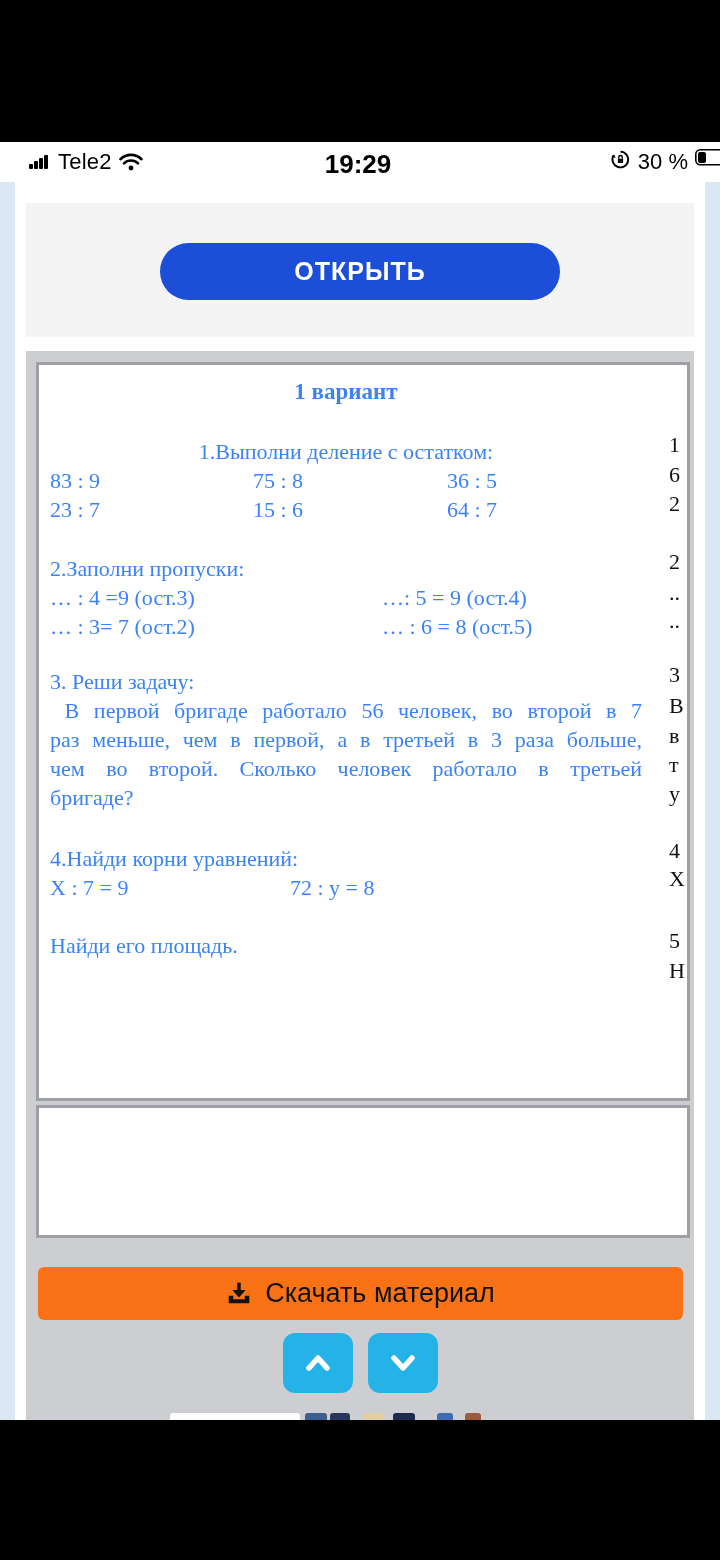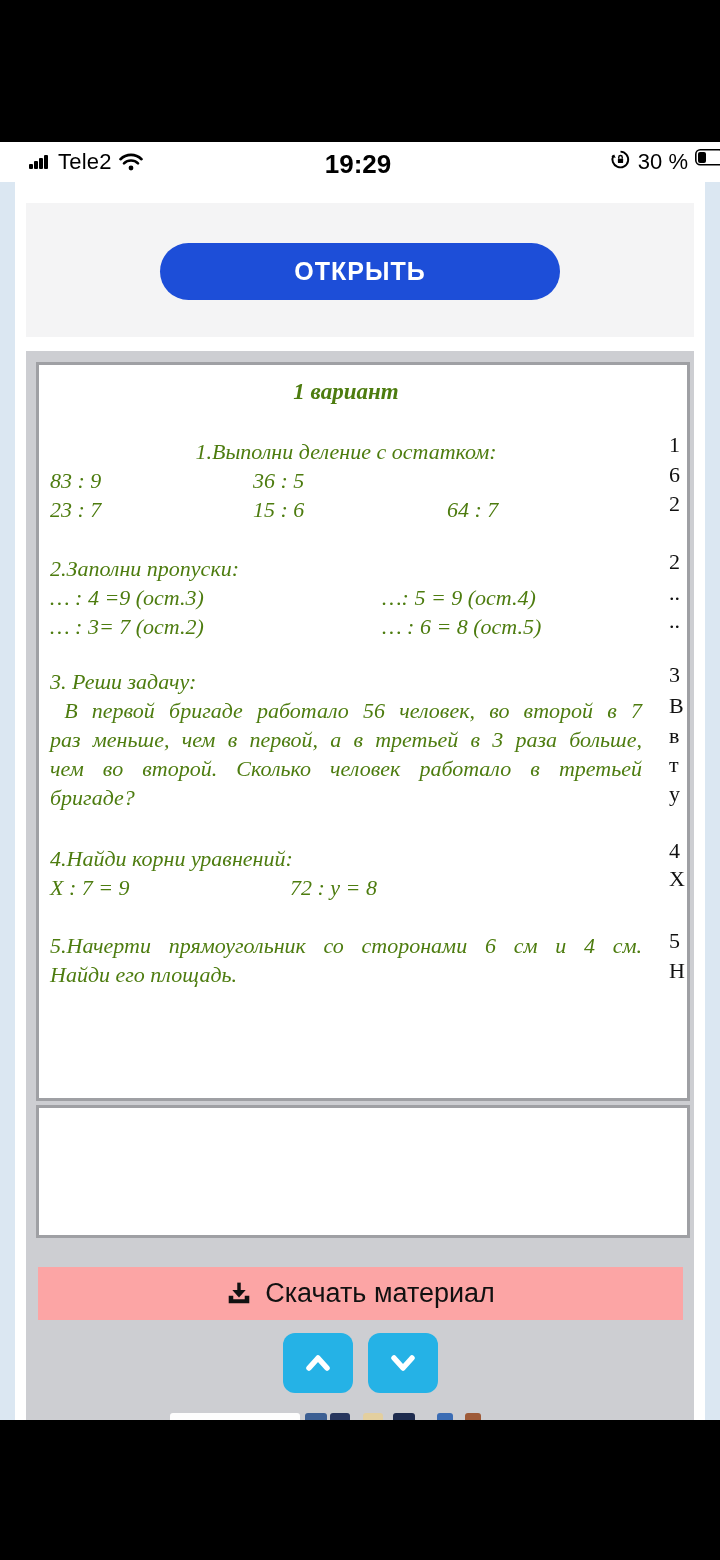--- a/index.html
+++ b/index.html
@@ -31,33 +31,33 @@
     background:#1d4ed8;display:flex;align-items:center;justify-content:center;cursor:pointer;}
   .open-pill span{color:#fff;font-size:25px;font-weight:700;letter-spacing:1px;}
 
   .viewer{position:absolute;left:0;top:169px;width:668px;height:1061px;background:#cdced2;}
 
   .page{position:absolute;left:10px;background:#fff;border:3px solid #9fa0a4;overflow:hidden;}
   .page1{top:11px;width:648px;height:733px;}
   .page2{top:754px;width:648px;height:127px;}
 
   .doc{position:absolute;left:11px;top:0;width:592px;
-    font-family:"Liberation Serif",serif;font-size:22px;color:#4d7c0f;line-height:29px;font-style:italic;}
+    font-family:"Liberation Serif",serif;font-size:22px;color:#3b82f6;line-height:29px;}
   .doc-title{margin-top:12px;text-align:center;font-weight:700;font-size:23px;}
   .mt31{margin-top:31px;text-align:center;} .mt30{margin-top:30px;} .mt26{margin-top:26px;}
   .mt32{margin-top:32px;} .mt29{margin-top:29px;}
   .row{display:flex;}
   .c203{display:inline-block;width:203px;} .c194{display:inline-block;width:194px;}
   .c332{display:inline-block;width:332px;} .c240{display:inline-block;width:240px;}
   .line-just{text-align:justify;text-align-last:justify;}
   .edge-frag{position:absolute;left:630px;width:40px;
     font-family:"Liberation Serif",serif;font-size:22px;color:#111;white-space:nowrap;}
 
-  .download-btn{position:absolute;left:12px;top:916px;width:645px;height:53px;background:#fca5a5;
-    border-radius:0;display:flex;align-items:center;justify-content:center;gap:13px;cursor:pointer;}
+  .download-btn{position:absolute;left:12px;top:916px;width:645px;height:53px;background:#f97316;
+    border-radius:6px;display:flex;align-items:center;justify-content:center;gap:13px;cursor:pointer;}
   .download-btn span{font-size:27px;color:#111;}
 
   .chev-row{position:absolute;left:0;top:982px;width:668px;display:flex;
     justify-content:center;gap:15px;}
   .chev-btn{width:70px;height:60px;border-radius:12px;background:#25b2e6;
     display:flex;align-items:center;justify-content:center;cursor:pointer;}
 
   .sliver{position:absolute;left:0;top:1230px;width:668px;height:8px;background:#cdced2;overflow:hidden;}
   .sliver .sl-item{position:absolute;top:1px;height:14px;border-radius:3px;}
 
@@ -121,20 +121,21 @@
 
     <div class="viewer">
 
       <div class="page page1">
         <div class="doc">
           <div class="doc-title">1 вариант</div>
 
           <div class="mt31">1.Выполни деление с остатком:</div>
           <div class="row">
             <span class="c203">83 : 9</span>
+            <span class="c194">75 : 8</span>
             <span>36 :  5</span>
           </div>
           <div class="row">
             <span class="c203">23 : 7</span>
             <span class="c194">15 : 6</span>
             <span>64 : 7</span>
           </div>
 
           <div class="mt30">2.Заполни пропуски:</div>
           <div class="row">
@@ -154,21 +155,20 @@
             <div>бригаде?</div>
           </div>
 
           <div class="mt32">4.Найди корни уравнений:</div>
           <div class="row">
             <span class="c240">Х : 7 = 9</span>
             <span>72 : у = 8</span>
           </div>
 
           <div class="mt29">
-            <div class="line-just">5.Начерти  прямоугольник  со  сторонами  6  см  и  4  см.</div>
             <div>Найди его площадь.</div>
           </div>
         </div>
         <div id="edge-frags">
             <span class="edge-frag" style="top: 67px;">1</span>
             <span class="edge-frag" style="top: 97px;">6</span>
             <span class="edge-frag" style="top: 126px;">2</span>
             <span class="edge-frag" style="top: 184px;">2</span>
             <span class="edge-frag" style="top: 215px;">..</span>
             <span class="edge-frag" style="top: 243px;">..</span>

